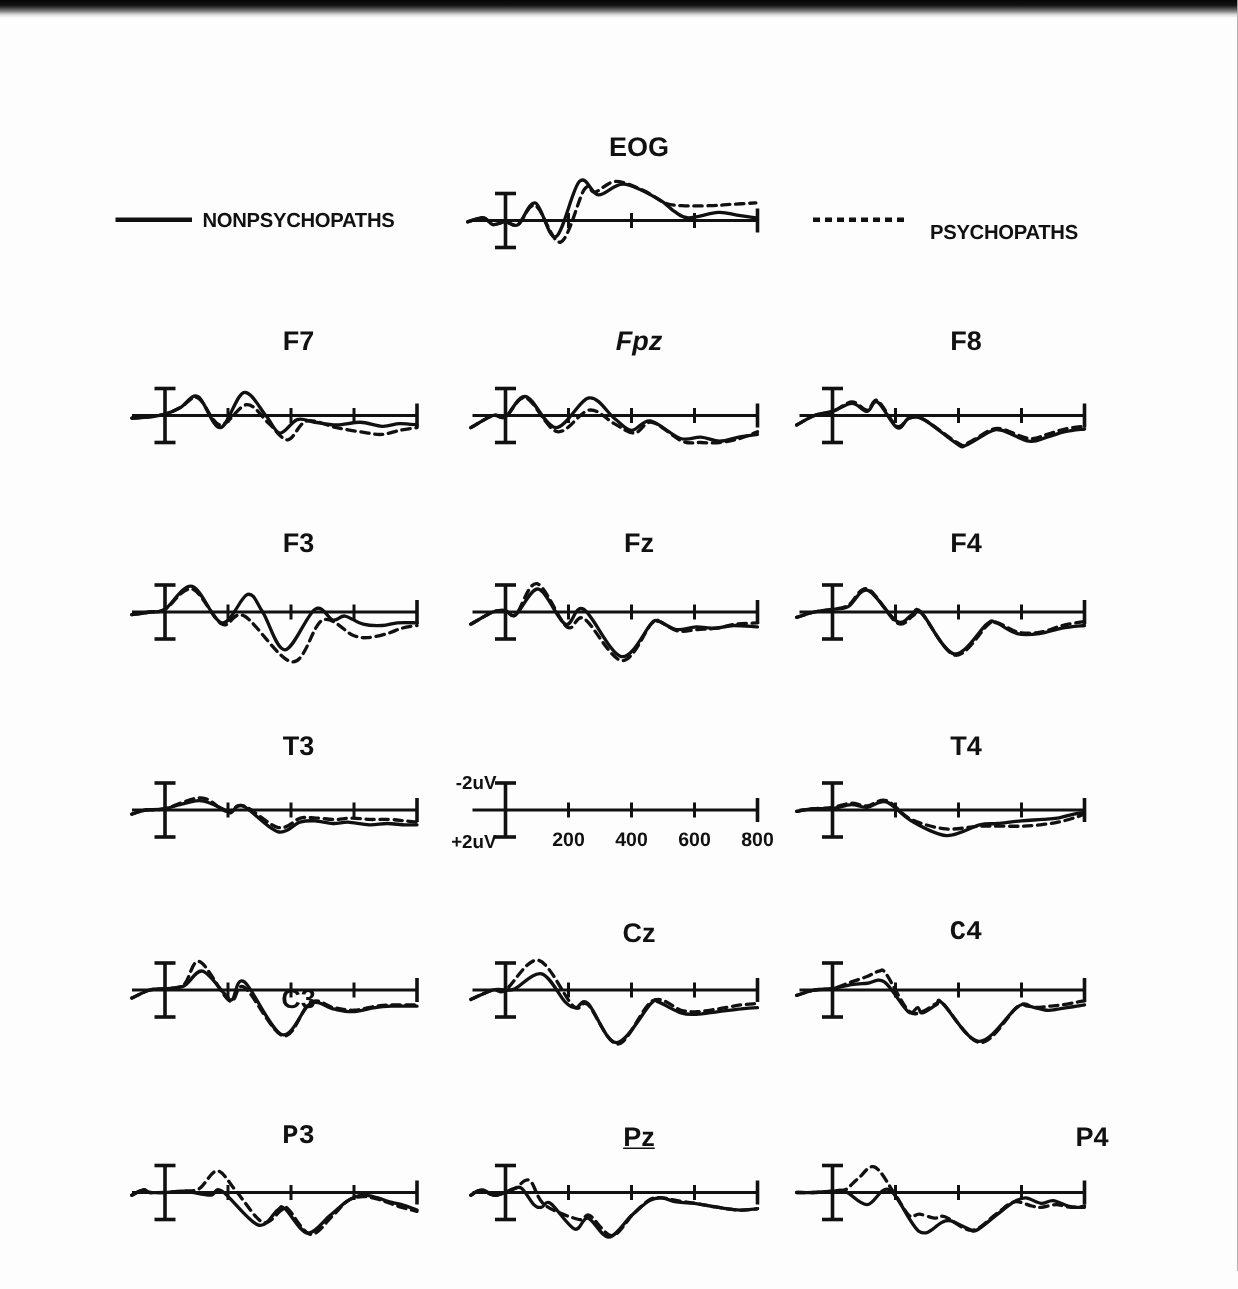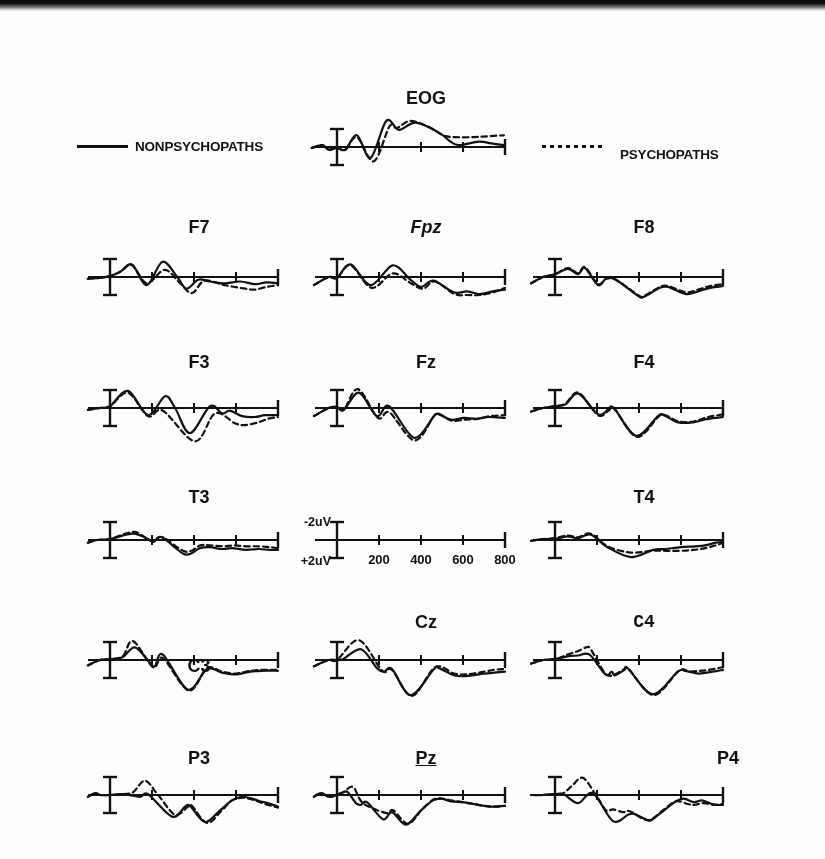--- a/index.html
+++ b/index.html
@@ -209,21 +209,21 @@
           <line x1="15" y1="73" x2="29" y2="73" class="ax" stroke-width="2.4"></line>
           <line x1="64" y1="50" x2="64" y2="60" class="ax" stroke-width="2"></line>
           <line x1="106" y1="50" x2="106" y2="60" class="ax" stroke-width="2"></line>
           <line x1="148" y1="50" x2="148" y2="60" class="ax" stroke-width="2"></line>
           <line x1="190" y1="47" x2="190" y2="63" class="ax" stroke-width="2.4"></line>
           <path d="M-1.9,58.6C0.1,58.0 6.0,55.8 10.0,55.0C14.0,54.3 17.9,55.0 22.0,54.1C26.1,53.2 30.8,51.0 34.6,49.6C38.5,48.3 42.0,47.2 45.1,46.0C48.2,44.8 51.0,42.7 53.1,42.4C55.2,42.1 54.5,39.9 57.7,44.2C60.9,48.6 68.4,64.3 72.4,68.5C76.4,72.7 78.7,70.2 81.8,69.4C85.0,68.7 89.0,64.9 91.3,64.0C93.6,63.1 90.6,59.6 95.5,64.0C100.4,68.3 112.3,89.8 120.7,90.1C129.1,90.4 139.9,69.7 145.9,65.8C151.8,61.9 152.9,66.7 156.4,66.7C159.9,66.7 163.8,66.1 166.9,65.8C170.1,65.5 172.3,65.4 175.3,64.9C178.3,64.5 182.3,63.6 184.8,63.1C187.2,62.6 189.1,62.4 190.0,62.2" class="trace dashed"></path>
           <path d="M-1.9,58.6C0.1,58.0 6.0,55.8 10.0,55.0C14.0,54.3 17.9,54.7 22.0,54.1C26.1,53.5 30.8,52.0 34.6,51.4C38.5,50.8 41.4,50.8 45.1,50.5C48.8,50.2 52.1,46.5 56.6,49.6C61.2,52.8 68.7,66.6 72.4,69.4C76.1,72.3 77.1,66.6 78.7,66.7C80.3,66.8 79.8,70.6 81.8,70.3C83.9,70.0 89.0,66.0 91.3,64.9C93.6,63.9 90.8,60.0 95.5,64.0C100.2,68.0 111.4,88.7 119.6,89.2C127.9,89.6 139.4,70.6 144.8,66.7C150.3,62.8 148.9,65.5 152.2,65.8C155.5,66.1 161.3,68.2 164.8,68.5C168.3,68.8 169.9,68.0 173.2,67.6C176.5,67.1 181.9,66.3 184.8,65.8C187.6,65.3 189.1,65.1 190.0,64.9" class="trace"></path>
         </svg>
       </div>
       <div class="panel" style="left:88px;top:740px;">
-        <div class="plabel" style="top:12px;">P3</div>
+        <div class="plabel" style="top:12px;font-family:Liberation Mono, monospace;">P3</div>
         <svg width="200" height="105" viewBox="0 0 200 105">
           <line x1="0" y1="55" x2="190" y2="55" class="ax" stroke-width="2"></line>
           <line x1="22" y1="37" x2="22" y2="73" class="ax" stroke-width="2.4"></line>
           <line x1="15" y1="37" x2="29" y2="37" class="ax" stroke-width="2.4"></line>
           <line x1="15" y1="73" x2="29" y2="73" class="ax" stroke-width="2.4"></line>
           <line x1="64" y1="50" x2="64" y2="60" class="ax" stroke-width="2"></line>
           <line x1="106" y1="50" x2="106" y2="60" class="ax" stroke-width="2"></line>
           <line x1="148" y1="50" x2="148" y2="60" class="ax" stroke-width="2"></line>
           <line x1="190" y1="47" x2="190" y2="63" class="ax" stroke-width="2.4"></line>
           <path d="M-0.1,56.8C1.2,56.2 5.3,53.5 7.3,53.2C9.3,52.9 9.5,54.7 11.9,55.0C14.4,55.3 18.2,55.1 22.0,55.0C25.8,54.9 30.8,54.6 34.6,54.1C38.5,53.6 41.4,54.5 45.1,52.3C48.8,50.0 52.9,40.1 57.1,40.6C61.2,41.1 65.1,49.3 70.1,55.0C75.1,60.7 82.2,72.8 87.1,74.8C92.0,76.8 96.9,68.2 99.7,66.7C102.5,65.2 100.7,63.1 103.9,65.8C107.1,68.5 114.0,82.2 119.0,82.9C124.0,83.7 129.8,74.0 133.9,70.3C138.1,66.5 140.6,62.5 144.0,60.4C147.4,58.3 150.8,57.9 154.1,57.7C157.4,57.6 161.0,58.8 164.0,59.5C166.9,60.3 169.3,61.3 171.9,62.2C174.6,63.1 176.9,64.0 179.9,64.9C182.9,65.8 188.3,67.1 190.0,67.6" class="trace dashed"></path>

